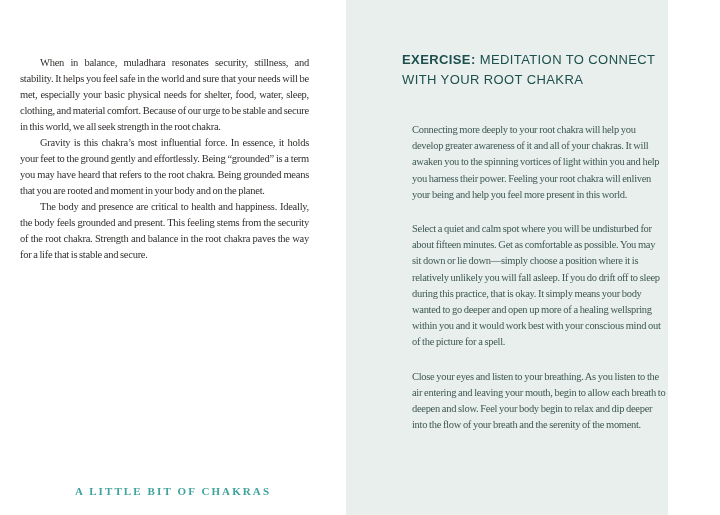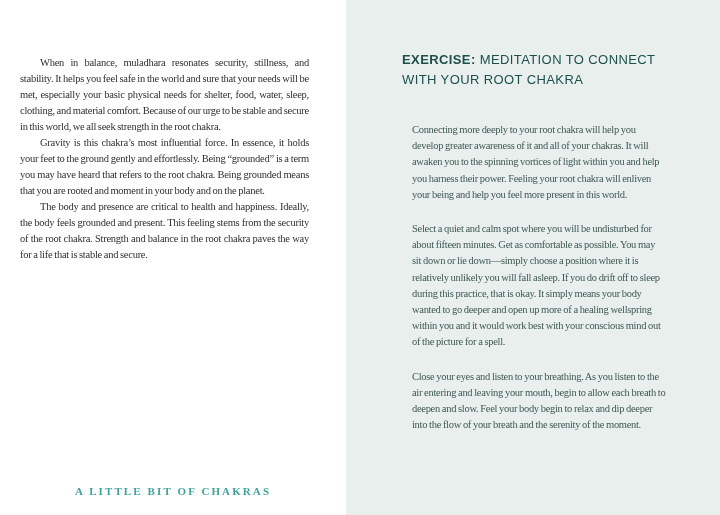--- a/index.html
+++ b/index.html
@@ -5,21 +5,21 @@
   html, body { margin: 0; padding: 0; background: #ffffff; }
   #spread {
     position: relative;
     width: 720px;
     height: 515px;
     overflow: hidden;
     font-family: "Liberation Serif", "DejaVu Serif", serif;
   }
   .page { position: absolute; top: 0; height: 515px; }
   #left-page  { left: 0; width: 346px; background: #ffffff; }
-  #right-page { left: 346px; width: 374px; background: #e8efec; }
+  #right-page { left: 346px; width: 322px; background: #e8efec; }
 
   
   .left-body {
     position: absolute;
     left: 20px; top: 55px; width: 289px;
     color: #332f2c;
     font-size: 10.5px;
     line-height: 16px;
     letter-spacing: -0.25px;
     word-spacing: -0.6px;

